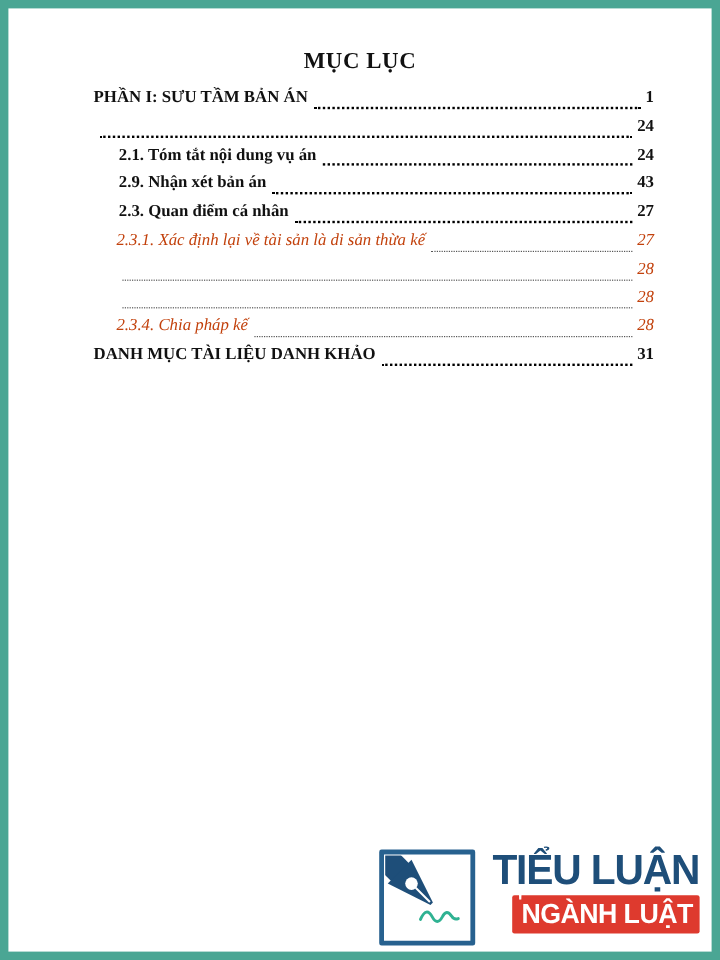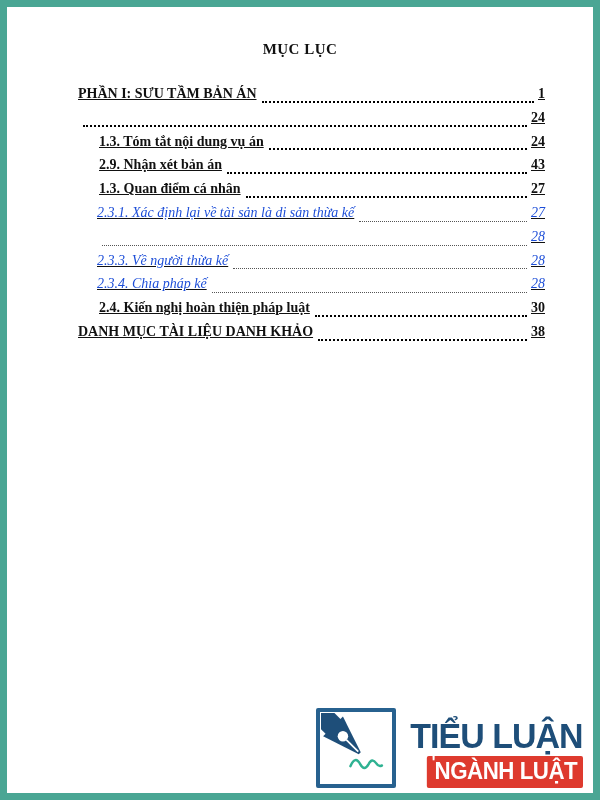--- a/index.html
+++ b/index.html
@@ -10,39 +10,38 @@
     background: #ffffff;
     position: relative;
     font-family: "Liberation Serif", serif;
     color: #111111;
     overflow: hidden;
   }
   .doc-title {
     margin: 0;
     padding-top: 34px;
     text-align: center;
-    font-size: 15px;
+    font-size: 19px;
     font-weight: bold;
     letter-spacing: 0.5px;
   }
   .toc {
-    margin-top: 28px;
+    margin-top: 11px;
     padding-left: 71px;
     padding-right: 48px;
-    text-decoration: underline;
   }
   .toc-row {
     display: flex;
     align-items: baseline;
     height: 23.8px;
     font-size: 14px;
     white-space: nowrap;
   }
   .toc-row.bold { font-weight: bold; }
-  .toc-row.italic { font-style: italic; color: #1d4ed8; }
+  .toc-row.italic { font-style: italic; color: #c2410c; }
   .toc-row.level-1 { padding-left: 21px; }
   .toc-row.level-2 { padding-left: 19px; }
   .leader {
     flex: 1 1 auto;
     align-self: flex-end;
     border-bottom: 2px dotted #000000;
     margin: 0 4px 7px 5px;
     min-width: 20px;
   }
   .toc-row.italic .leader {
@@ -50,21 +49,21 @@
     margin-bottom: 7px;
   }
   .toc-page { flex: 0 0 auto; }
 
   
   .logo {
     position: absolute;
     right: 10px;
     bottom: 5px;
     display: flex;
-    align-items: flex-end;
+    align-items: flex-start;
     gap: 9px;
     font-family: "Liberation Sans", sans-serif;
   }
   .logo-icon {
     width: 80px; height: 80px;
     box-sizing: border-box;
     border: 4px solid #27618F;
     border-radius: 2px;
     background: #ffffff;
     display: flex; align-items: center; justify-content: center;
@@ -116,62 +115,56 @@
       <div class="toc-row level-0 bold">
         <span class="toc-label">PHẦN I: SƯU TẦM BẢN ÁN</span>
         <span class="leader"></span>
         <span class="toc-page">1</span>
       </div>
       <div class="toc-row level-0 bold">
         <span class="leader"></span>
         <span class="toc-page">24</span>
       </div>
       <div class="toc-row level-1 bold">
-        <span class="toc-label">1.3. Tóm tắt nội dung vụ án</span>
+        <span class="toc-label">2.1. Tóm tắt nội dung vụ án</span>
         <span class="leader"></span>
         <span class="toc-page">24</span>
       </div>
       <div class="toc-row level-1 bold">
         <span class="toc-label">2.9. Nhận xét bản án</span>
         <span class="leader"></span>
         <span class="toc-page">43</span>
       </div>
       <div class="toc-row level-1 bold">
-        <span class="toc-label">1.3. Quan điểm cá nhân</span>
+        <span class="toc-label">2.3. Quan điểm cá nhân</span>
         <span class="leader"></span>
         <span class="toc-page">27</span>
       </div>
       <div class="toc-row level-2 italic">
         <span class="toc-label">2.3.1. Xác định lại về tài sản là di sản thừa kế</span>
         <span class="leader"></span>
         <span class="toc-page">27</span>
       </div>
       <div class="toc-row level-2 italic">
         <span class="leader"></span>
         <span class="toc-page">28</span>
       </div>
       <div class="toc-row level-2 italic">
-        <span class="toc-label">2.3.3. Về người thừa kế</span>
         <span class="leader"></span>
         <span class="toc-page">28</span>
       </div>
       <div class="toc-row level-2 italic">
         <span class="toc-label">2.3.4. Chia pháp kế</span>
         <span class="leader"></span>
         <span class="toc-page">28</span>
       </div>
-      <div class="toc-row level-1 bold">
-        <span class="toc-label">2.4. Kiến nghị hoàn thiện pháp luật</span>
-        <span class="leader"></span>
-        <span class="toc-page">30</span>
-      </div>
       <div class="toc-row level-0 bold">
         <span class="toc-label">DANH MỤC TÀI LIỆU DANH KHẢO</span>
         <span class="leader"></span>
-        <span class="toc-page">38</span>
+        <span class="toc-page">31</span>
       </div>
     </div>
 
   <div class="logo">
     <div class="logo-icon">
       <svg viewBox="0 0 100 100" aria-hidden="true">
         <g transform="translate(-12,14) rotate(-45 32 8)" fill="#1E4E79">
           <rect x="17" y="-40" width="30" height="46"></rect>
           <polygon points="12,4 52,4 34,58 30,58"></polygon>
           <circle cx="32" cy="24" r="7.5" fill="#ffffff"></circle>

